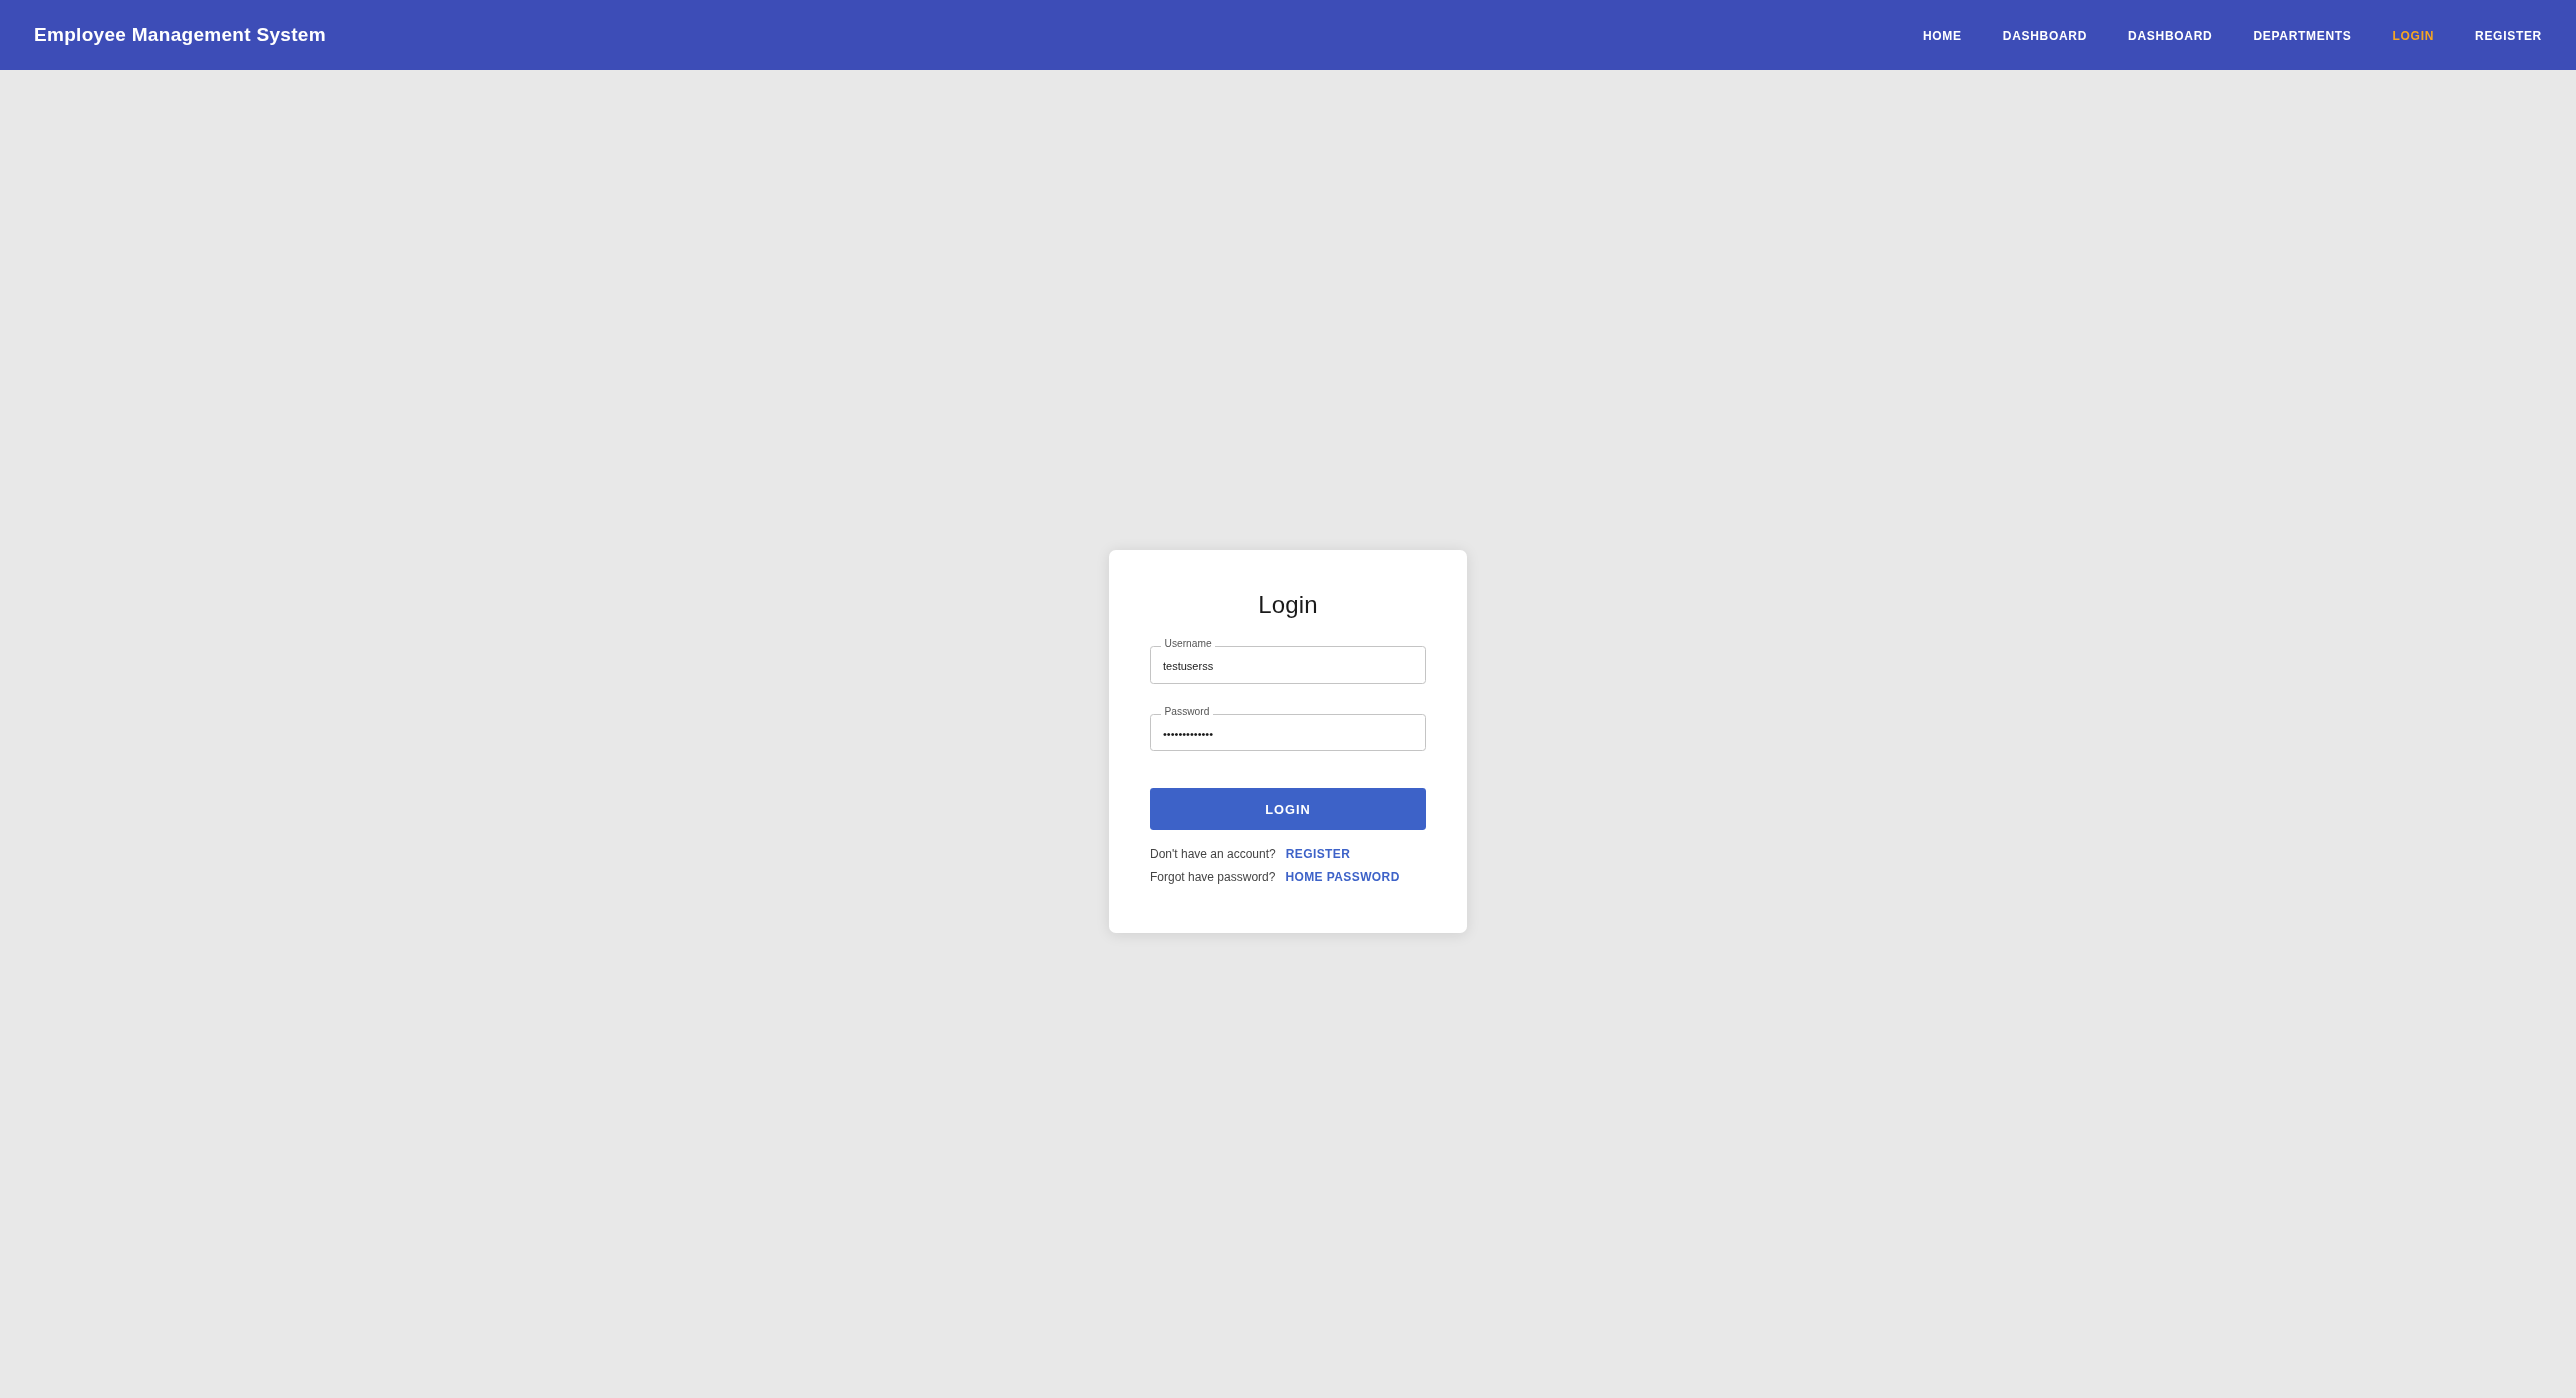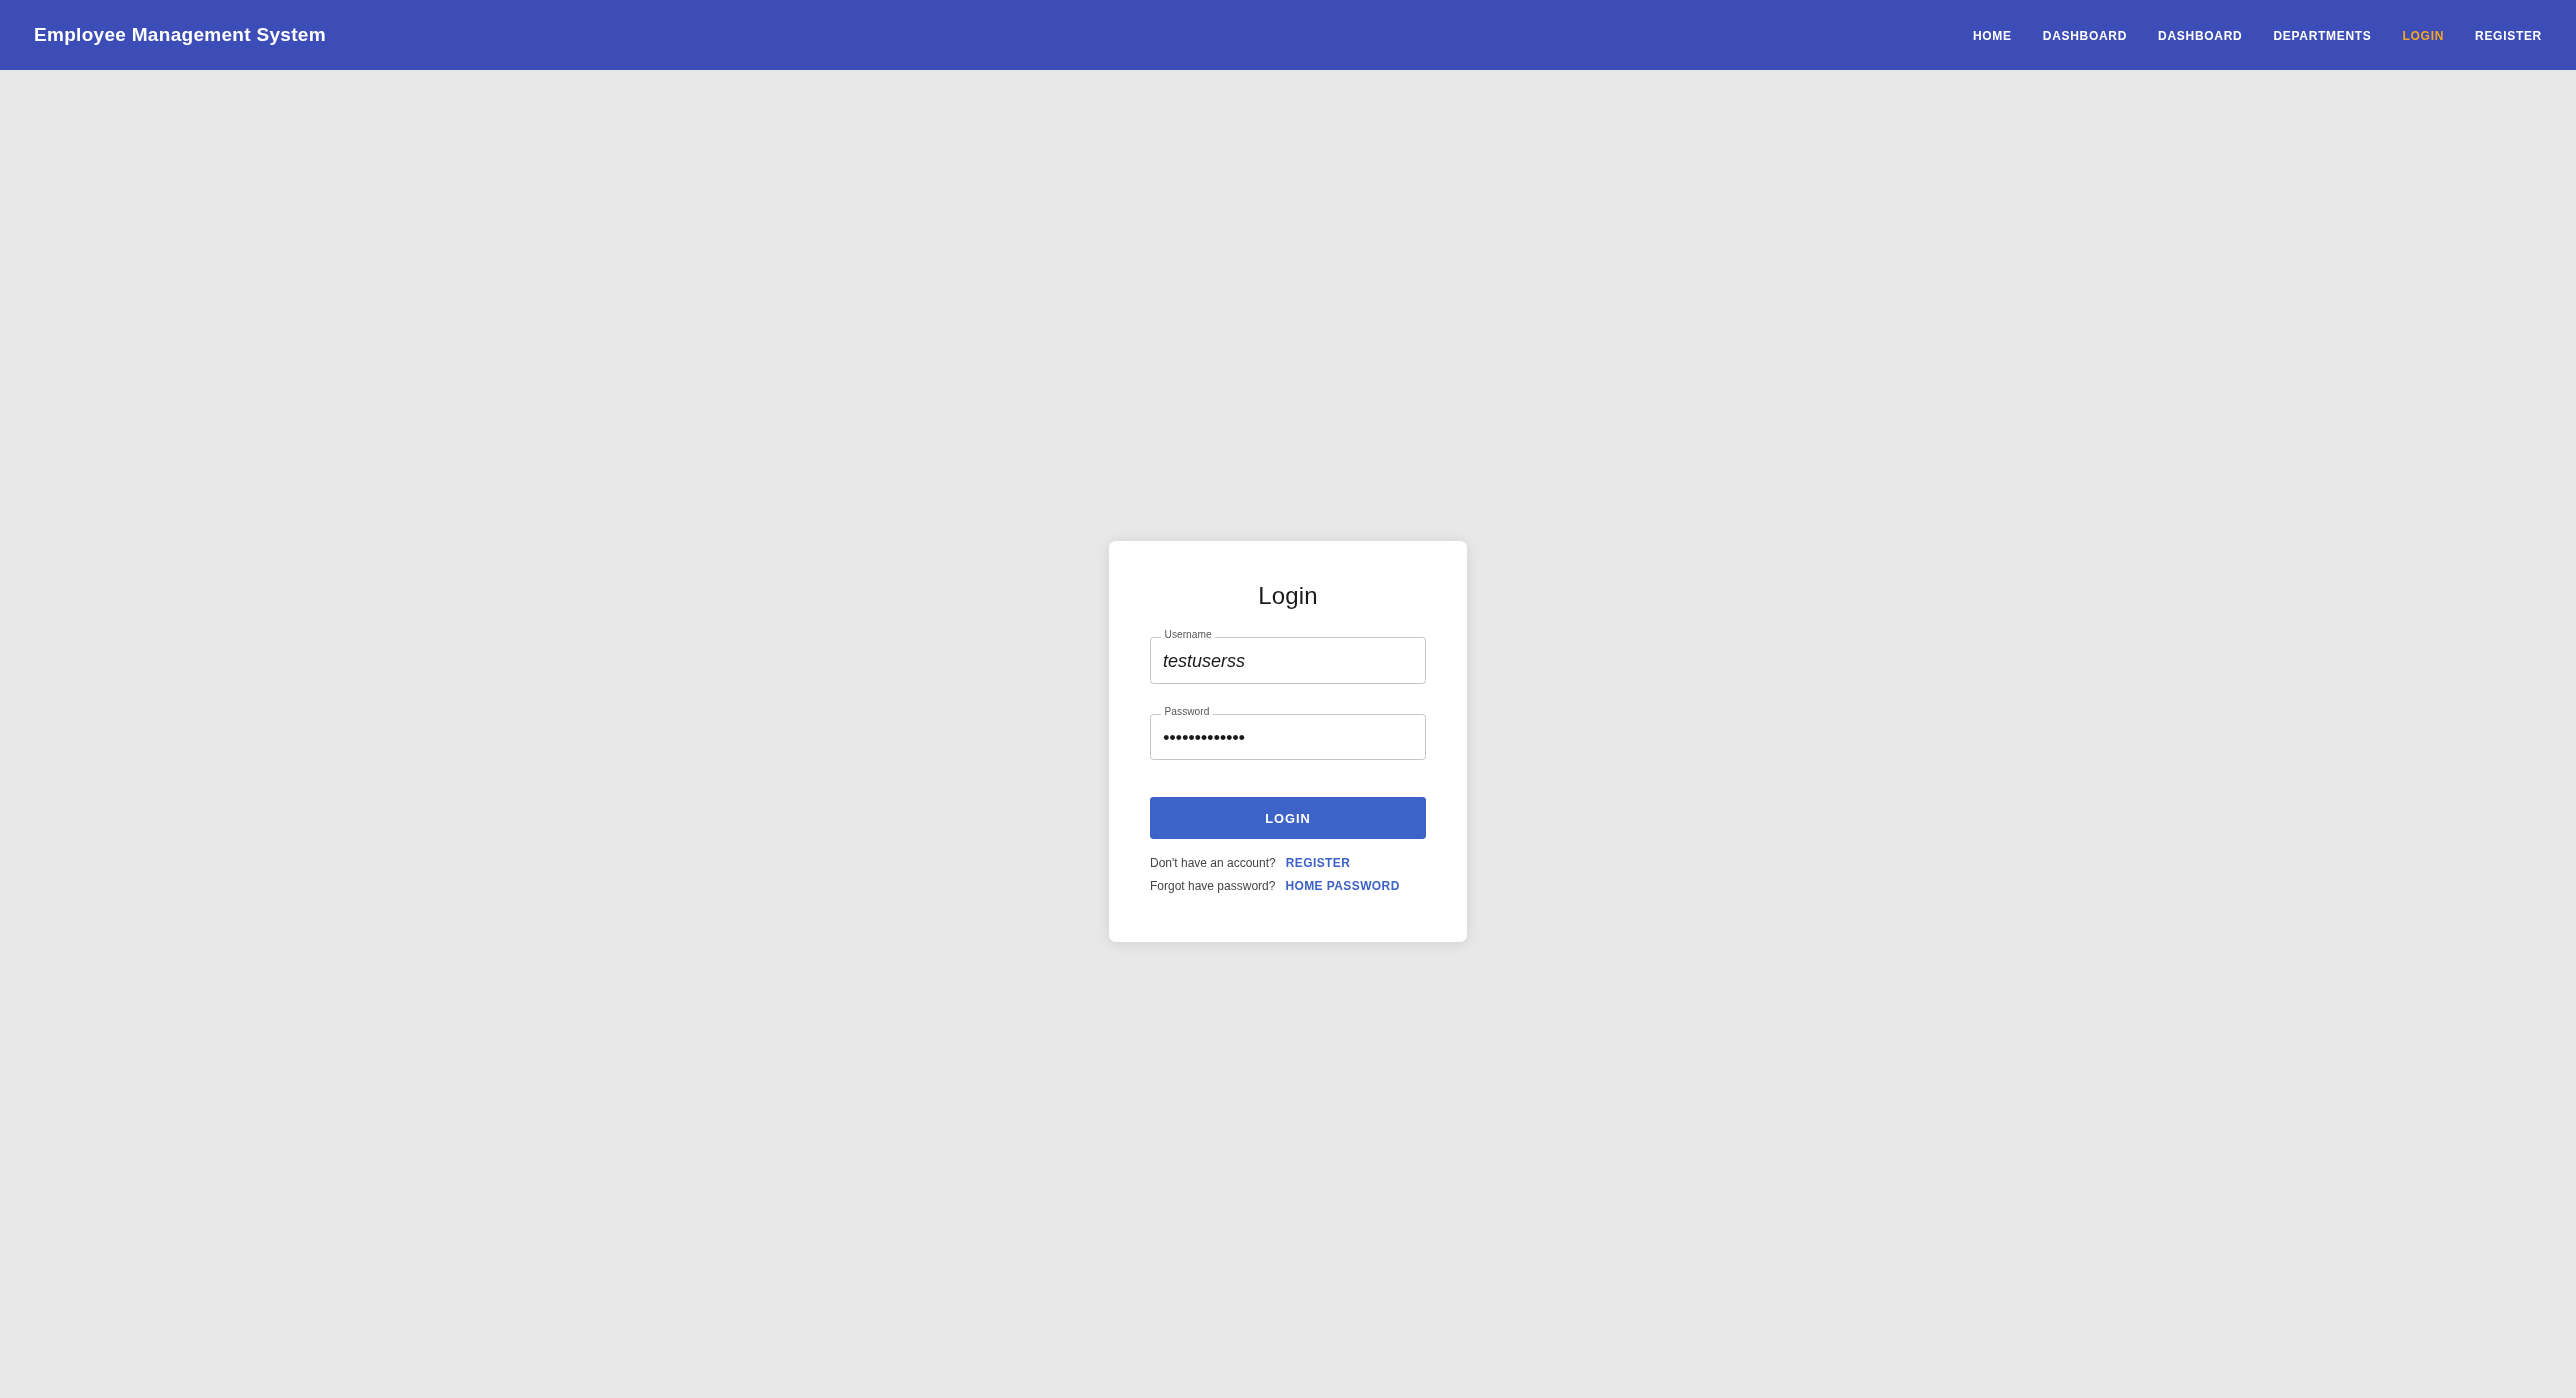--- a/index.html
+++ b/index.html
@@ -26,21 +26,21 @@
     .nav-brand {
       color: #ffffff;
       font-size: 19px;
       font-weight: 700;
       letter-spacing: 0.3px;
     }
 
     .nav-links {
       display: flex;
       align-items: flex-start;
-      gap: 31px;
+      gap: 41px;
       list-style: none;
     }
 
     .nav-links li a {
       text-decoration: none;
       font-size: 12px;
       font-weight: 600;
       letter-spacing: 0.7px;
       color: #ffffff;
     }
@@ -88,27 +88,26 @@
       background: #ffffff;
       padding: 0 3.4px;
       font-size: 10.2px;
       color: #555;
       font-weight: 400;
     }
 
     .form-field input {
       width: 100%;
       padding: 13.6px 12px 10.2px 12px;
-      font-size: 18px;
+      font-size: 11px;
       border: none;
       outline: none;
       border-radius: 3.4px;
       background: transparent;
       color: #1a1a1a;
-      font-style: italic;
     }
 
     .login-btn {
       width: 100%;
       padding: 13.6px;
       background-color: #3d62c8;
       color: #ffffff;
       border: none;
       border-radius: 3.4px;
       font-size: 12.8px;

